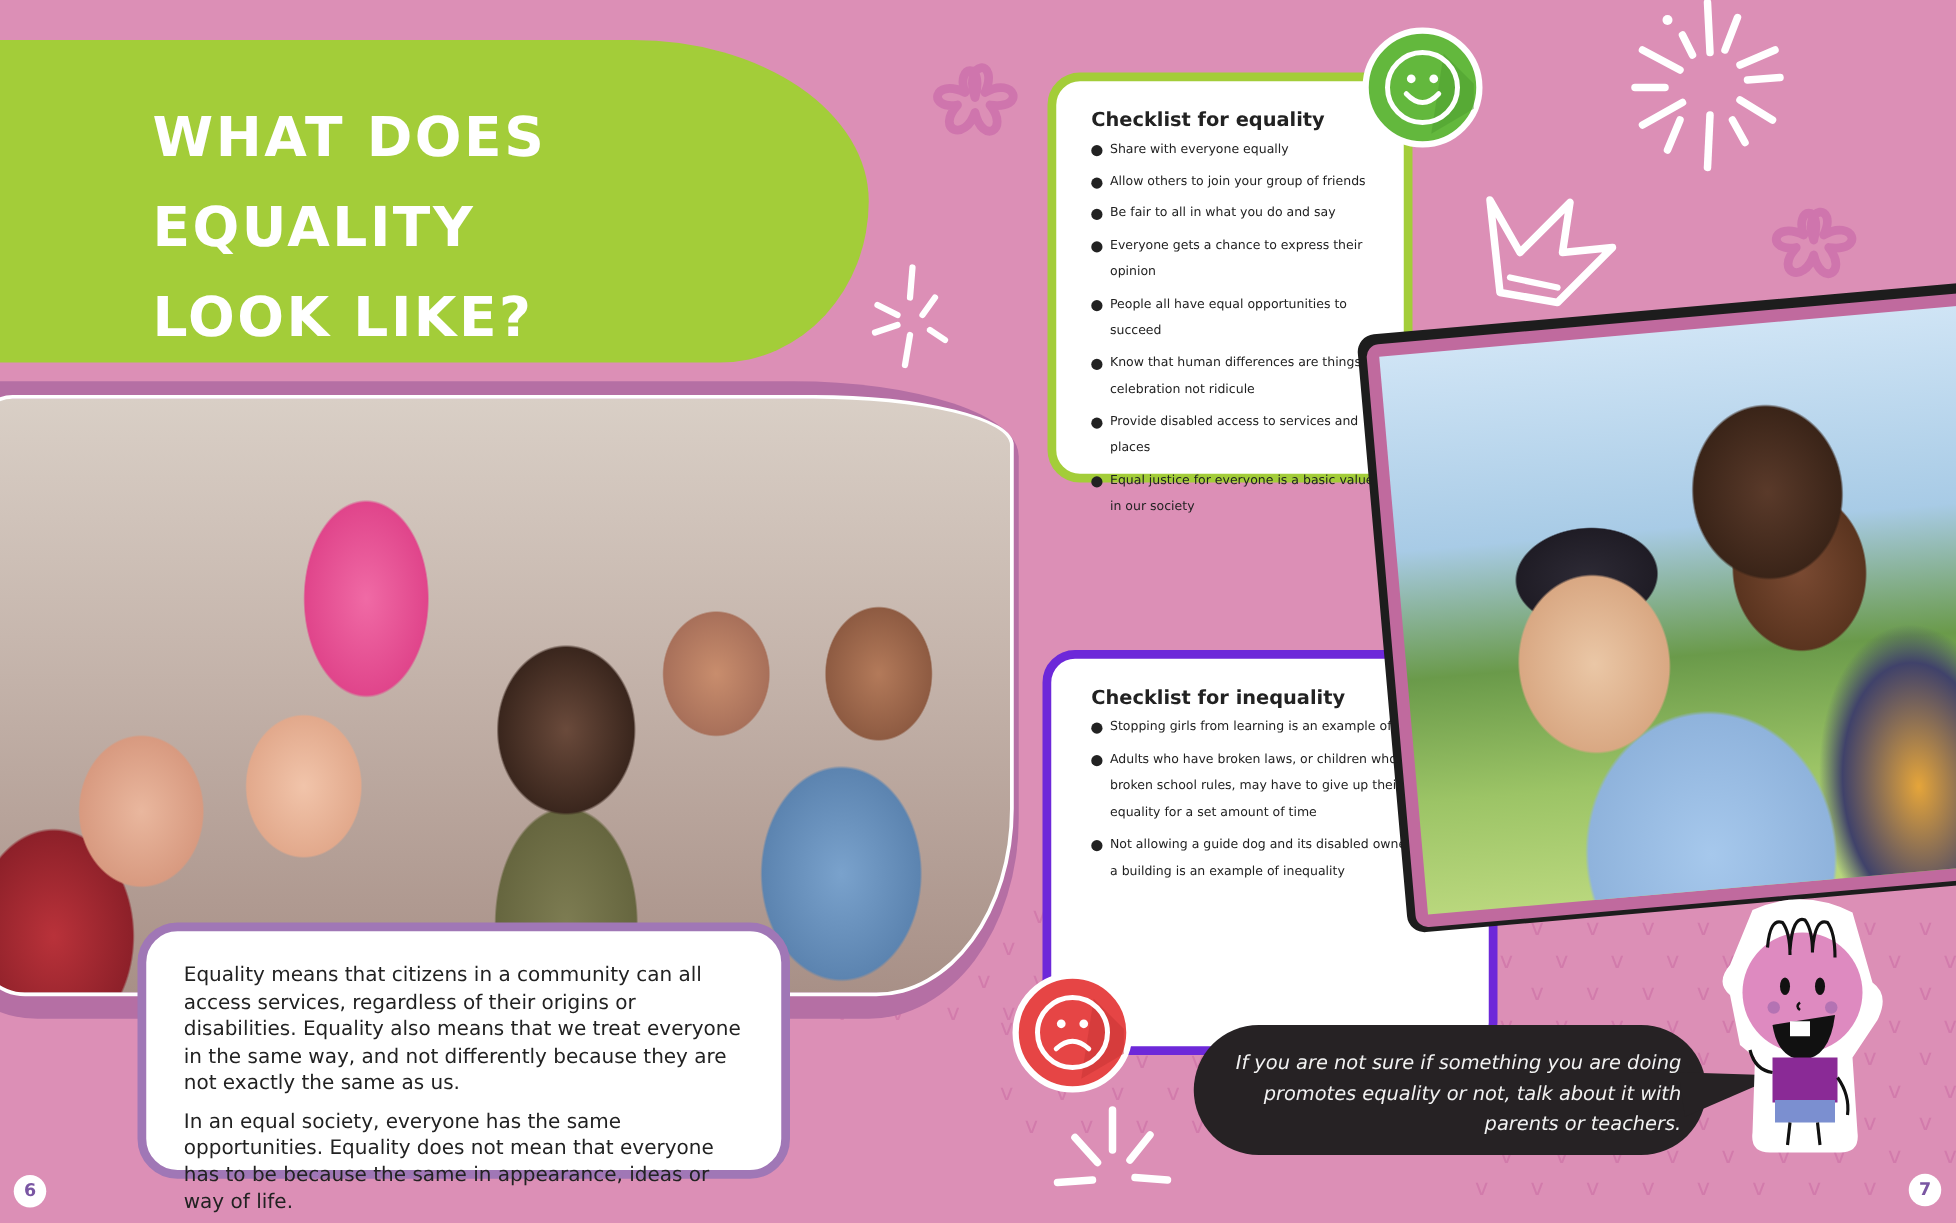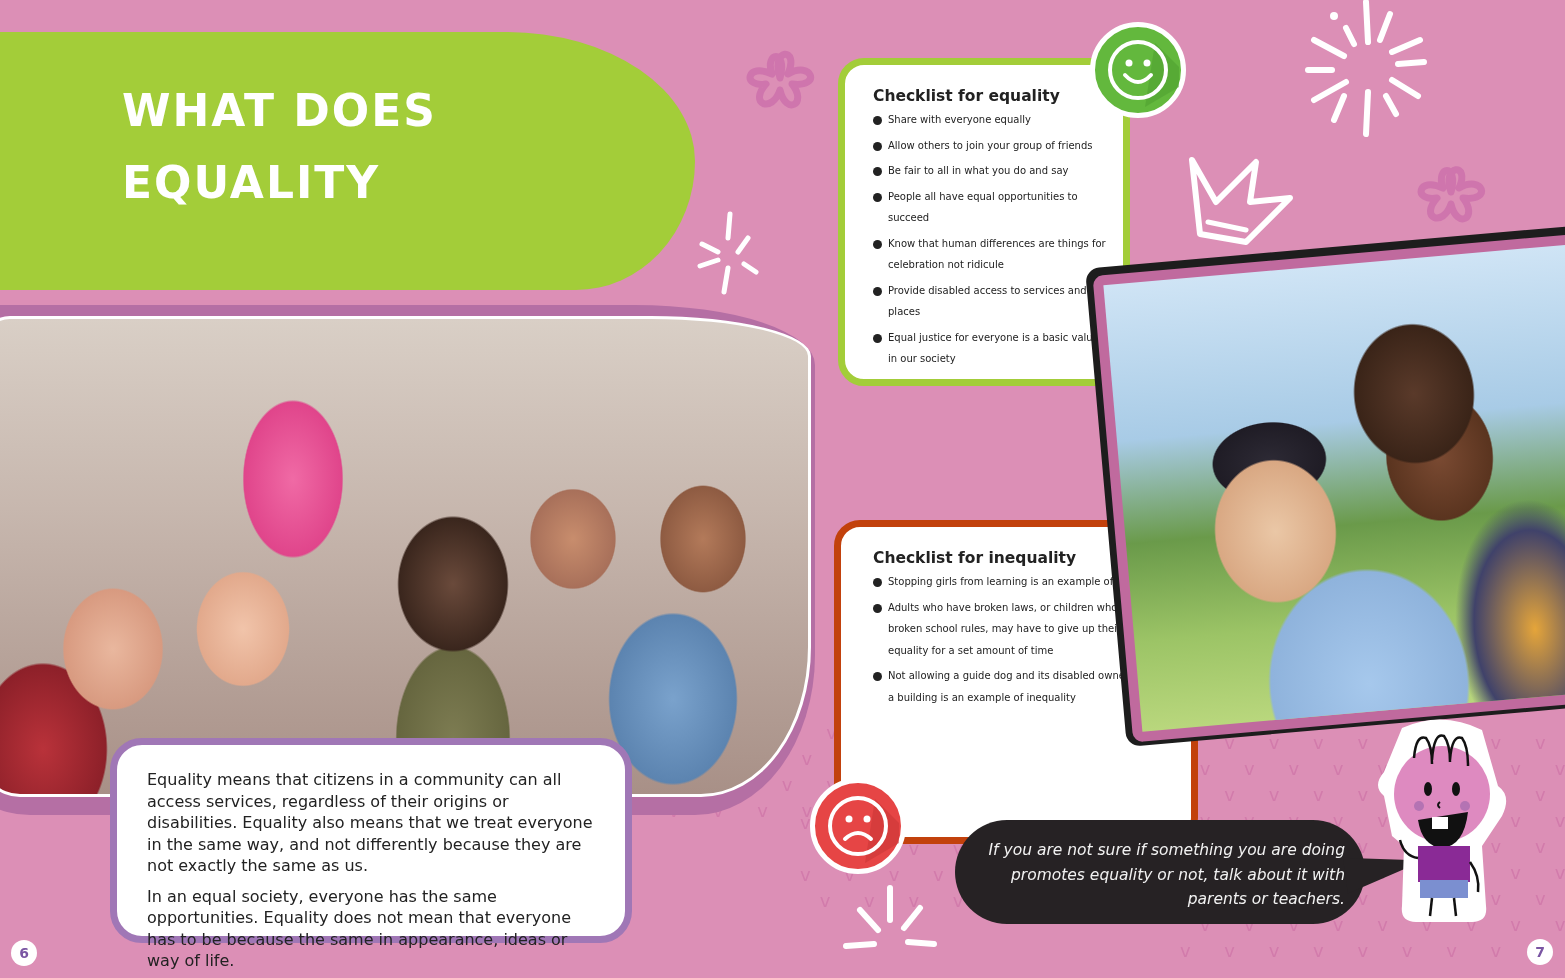--- a/index.html
+++ b/index.html
@@ -18,21 +18,21 @@
       radial-gradient(ellipse 60px 75px at 720px 220px,#b37a5a 0,#8e5b42 70%,transparent 72%),
       radial-gradient(ellipse 70px 110px at 310px 160px,#f06aa5 0,#e0458b 70%,transparent 72%),
       radial-gradient(ellipse 80px 130px at 470px 420px,#7d7c52 0,#66663f 70%,transparent 72%),
       radial-gradient(ellipse 90px 120px at 690px 380px,#7aa2cc 0,#5c84b0 70%,transparent 72%),
       radial-gradient(ellipse 90px 120px at 60px 430px,#b9323a 0,#8d2029 70%,transparent 72%),
       linear-gradient(180deg,#d9cfc6 0%,#c7b7ae 40%,#a89087 100%);}
   .intro-box{position:absolute;left:110px;top:738px;width:522px;height:205px;background:#fff;border:7px solid #a077b6;border-radius:32px;box-sizing:border-box;padding:24px 30px 0 30px;}
   .intro-box p{margin:0 0 9px 0;font-size:16px;line-height:21.5px;color:#222;}
   .card{position:absolute;background:#fff;box-sizing:border-box;border-radius:26px;}
   .card-eq{left:838px;top:58px;width:292px;height:328px;border:7px solid #a3cd39;padding:22px 14px 0 28px;}
-  .card-ineq{left:834px;top:520px;width:364px;height:324px;border:7px solid #c2410c;padding:22px 14px 0 32px;}
+  .card-ineq{left:834px;top:520px;width:364px;height:324px;border:7px solid #6d28d9;padding:22px 14px 0 32px;}
   .card h3{margin:0 0 4px 0;font-size:15.5px;font-weight:bold;color:#222;}
   .card ul{list-style:none;margin:0;padding:0;}
   .card li{position:relative;padding-left:15px;font-size:10px;line-height:21.5px;color:#222;margin-bottom:4px;}
   .card li::before{content:"";position:absolute;left:0;top:7px;width:9px;height:9px;border-radius:50%;background:#222;}
   .face{position:absolute;width:96px;height:96px;border-radius:50%;border:5px solid #fff;box-sizing:border-box;}
   .face-happy{left:1090px;top:22px;background:#63b83d;}
   .face-sad{left:810px;top:778px;background:#e64545;}
   .face svg{position:absolute;left:0;top:0;width:86px;height:86px;}
   .photo2-frame{position:absolute;left:1105px;top:246px;width:500px;height:480px;background:#1d1d1d;transform:rotate(-5deg);border-radius:14px;}
   .photo2-inner{position:absolute;left:1112px;top:254px;width:490px;height:468px;background:#c06a9e;transform:rotate(-5deg);border-radius:10px;}
@@ -120,36 +120,38 @@
   </svg>
   <svg class="deco" style="left:1186px;top:152px;" width="110" height="100" viewBox="0 0 110 100">
     <path d="M6 8 L30 50 L70 10 L64 50 L104 46 L60 90 L14 82 Z" fill="none" stroke="#fff" stroke-width="6" stroke-linejoin="round"></path>
     <path d="M22 70 L60 78" stroke="#fff" stroke-width="5" stroke-linecap="round"></path>
   </svg>
 
   <div class="title-blob"></div>
   <h1 class="title">
     <div>WHAT DOES</div>
     <div>EQUALITY</div>
+    <div>LOOK LIKE?</div>
   </h1>
 
   <div class="photo1-frame"></div>
   <div class="photo1"></div>
 
   <div class="intro-box">
     <p>Equality means that citizens in a community can all access services, regardless of their origins or disabilities. Equality also means that we treat everyone in the same way, and not differently because they are not exactly the same as us.</p>
     <p>In an equal society, everyone has the same opportunities. Equality does not mean that everyone has to be because the same in appearance, ideas or way of life.</p>
   </div>
 
   <div class="card card-eq">
     <h3>Checklist for equality</h3>
     <ul>
       <li>Share with everyone equally</li>
       <li>Allow others to join your group of friends</li>
       <li>Be fair to all in what you do and say</li>
+      <li>Everyone gets a chance to express their opinion</li>
       <li>People all have equal opportunities to succeed</li>
       <li>Know that human differences are things for celebration not ridicule</li>
       <li>Provide disabled access to services and places</li>
       <li>Equal justice for everyone is a basic value in our society</li>
     </ul>
   </div>
 
   <div class="face face-happy">
     <svg viewBox="0 0 86 86">
       <path d="M60 16 L84 40 L84 60 L50 80 Z" fill="#4f9f2f" opacity=".55"></path>

